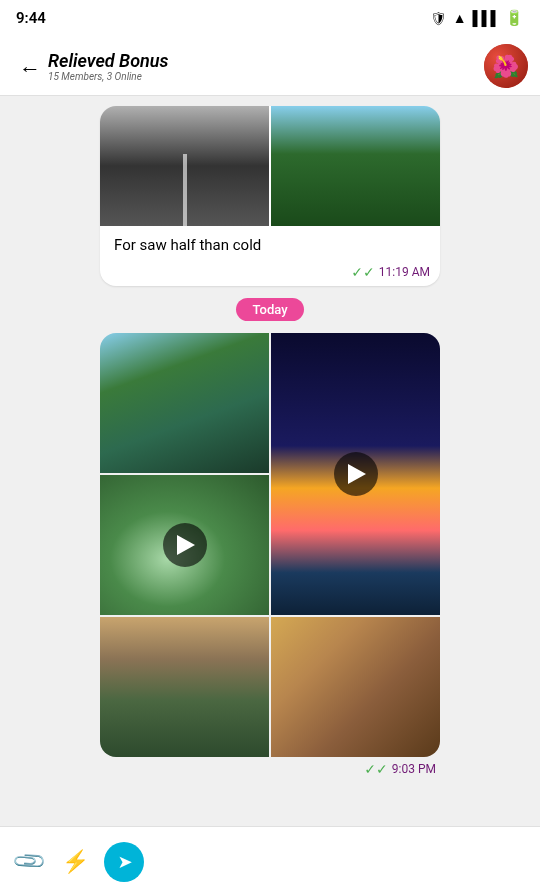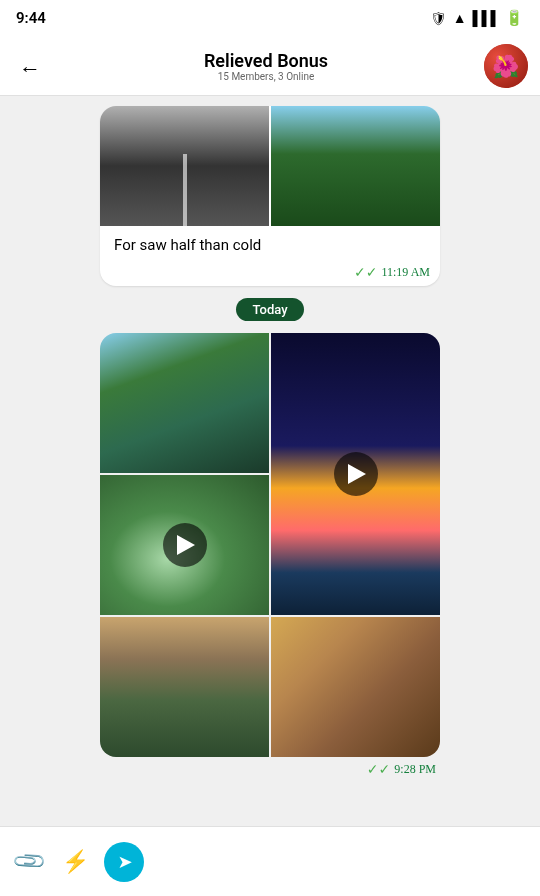--- a/index.html
+++ b/index.html
@@ -51,21 +51,21 @@
       align-items: center;
       justify-content: center;
       cursor: pointer;
     }
     .back-arrow {
       font-size: 22px;
       color: #000;
     }
     .header-center {
       flex: 1;
-      text-align: center;
+      font-style: italic;
     }
     .header-title {
       font-size: 18px;
       font-weight: 600;
       color: #000;
     }
     .header-subtitle {
       font-size: 10px;
       color: #666;
     }
@@ -152,36 +152,35 @@
 
     .message-meta {
       display: flex;
       align-items: center;
       justify-content: flex-end;
       padding: 0 10px 6px;
       gap: 4px;
     }
     .message-time {
       font-size: 12px;
-      color: #15803d;
-      font-family: Liberation Serif, serif;
+      color: #701a75;
     }
     .double-check {
       color: #4CAF50;
       font-size: 14px;
     }
 
     
     .date-divider {
       display: flex;
       justify-content: center;
       margin: 12px 0;
     }
     .date-badge {
-      background: #14532d;
+      background: #ec4899;
       color: #fff;
       border-radius: 20px;
       padding: 4px 16px;
       font-size: 13px;
       font-weight: 500;
     }
 
     
     .media-grid-container {
       max-width: 340px;
@@ -385,21 +384,21 @@
       <div class="media-cell" style="grid-column:1; grid-row:3;">
         <div class="media-cell-img img-waterfall"></div>
       </div>
       <div class="media-cell" style="grid-column:2; grid-row:3;">
         <div class="media-cell-img img-book"></div>
       </div>
     </div>
 
     <div class="message-meta" style="padding: 4px 4px 2px;">
       <span class="double-check">✓✓</span>
-      <span class="message-time">9:28 PM</span>
+      <span class="message-time">9:03 PM</span>
     </div>
   </div>
 
 </div>
 
 <div class="input-bar">
   <div class="attach-button">
     <span class="attach-icon">📎</span>
   </div>
   <div class="bolt-button">

